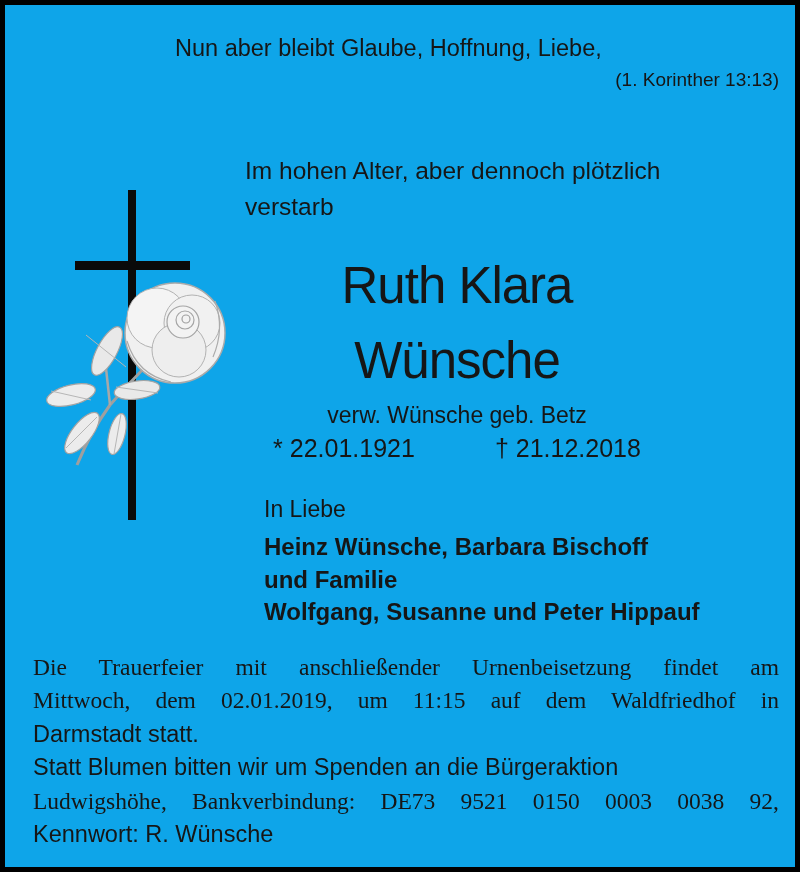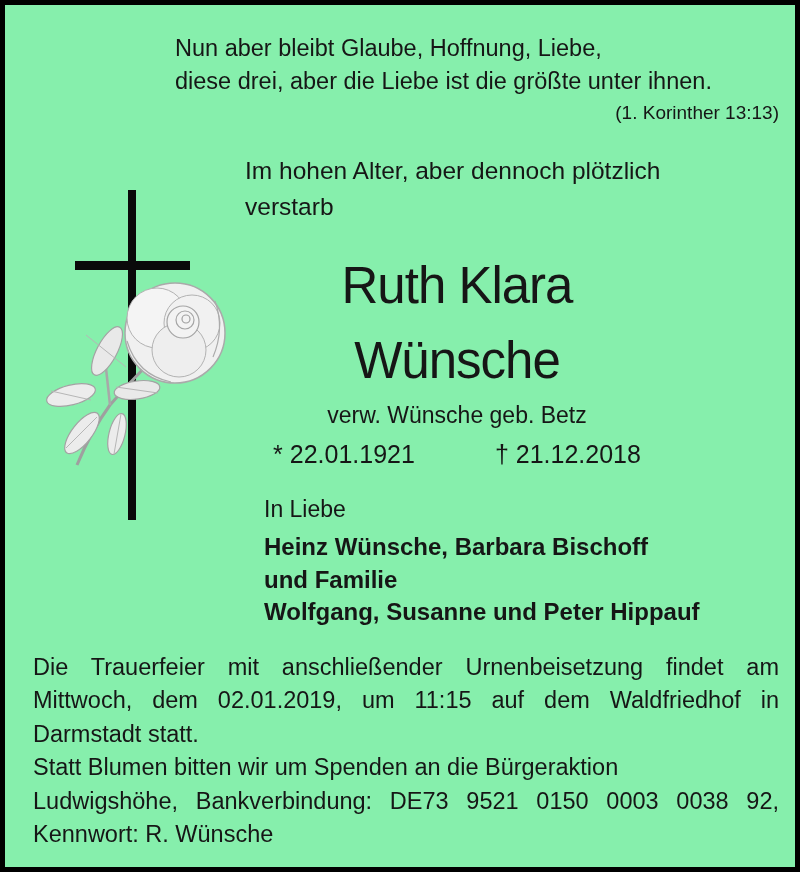--- a/index.html
+++ b/index.html
@@ -2,21 +2,21 @@
 <html><head>
 <meta charset="utf-8">
 <style>
   html, body { margin: 0; padding: 0; background: #ffffff; }
   .page {
     position: relative;
     width: 800px;
     height: 872px;
     box-sizing: border-box;
     border: 5px solid #000000;
-    background: #86efac;
+    background: #0ea5e9;
     font-family: "Liberation Sans", "DejaVu Sans", sans-serif;
     color: #161616;
     overflow: hidden;
   }
   .quote-block {
     position: absolute;
     left: 170px;
     top: 27px;
     width: 604px;
     font-size: 23.5px;
@@ -61,21 +61,21 @@
     line-height: 26px;
     margin-top: 4px;
     white-space: nowrap;
   }
   .dates-row {
     display: flex;
     justify-content: center;
     gap: 80px;
     font-size: 25px;
     line-height: 30px;
-    margin-top: 11px;
+    margin-top: 5px;
     white-space: nowrap;
   }
   .mourners-block {
     position: absolute;
     left: 259px;
     top: 490px;
     white-space: nowrap;
   }
   .mourners-intro {
     font-size: 23px;
@@ -92,30 +92,30 @@
     left: 28px;
     top: 646px;
     width: 746px;
     font-size: 23.5px;
     line-height: 33.4px;
   }
   .notice-line { text-align: left; }
   .notice-line.j {
     text-align: justify;
     text-align-last: justify;
+    font-family: Liberation Serif, serif;
   }
 </style>
 </head>
 <body>
 
 <div class="page">
 
   <div class="quote-block">
     <div>Nun aber bleibt Glaube, Hoffnung, Liebe,</div>
-    <div>diese drei, aber die Liebe ist die größte unter ihnen.</div>
     <div class="quote-citation">(1. Korinther 13:13)</div>
   </div>
 
   <div class="intro-block">
     <div>Im hohen Alter, aber dennoch plötzlich</div>
     <div>verstarb</div>
   </div>
 
   <svg class="memorial-art" width="210" height="352" viewBox="0 0 210 352" aria-hidden="true">
 

